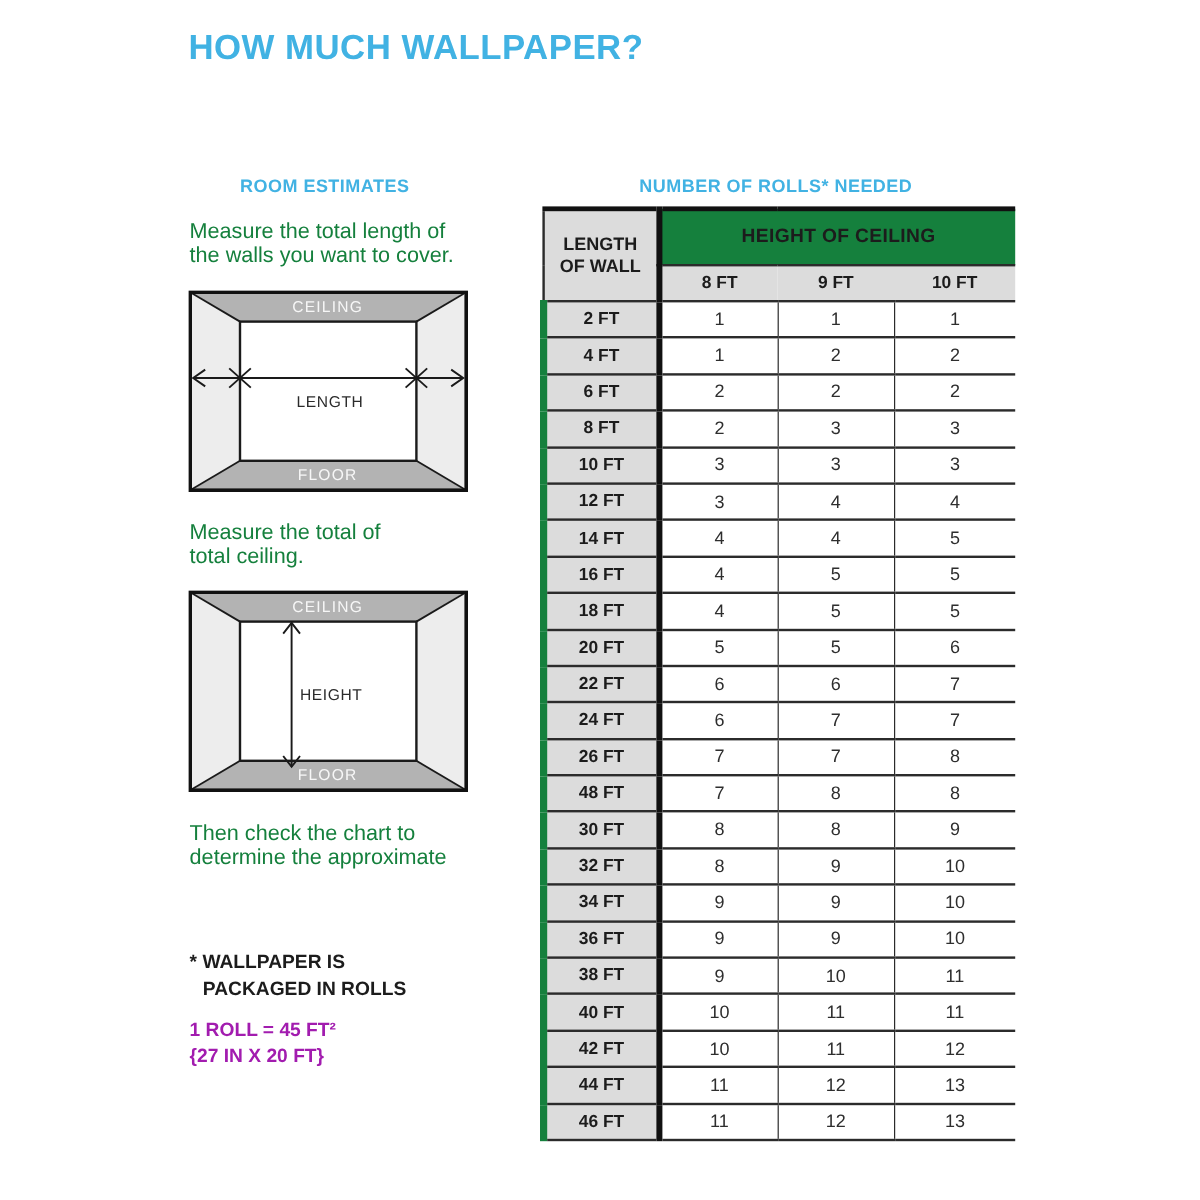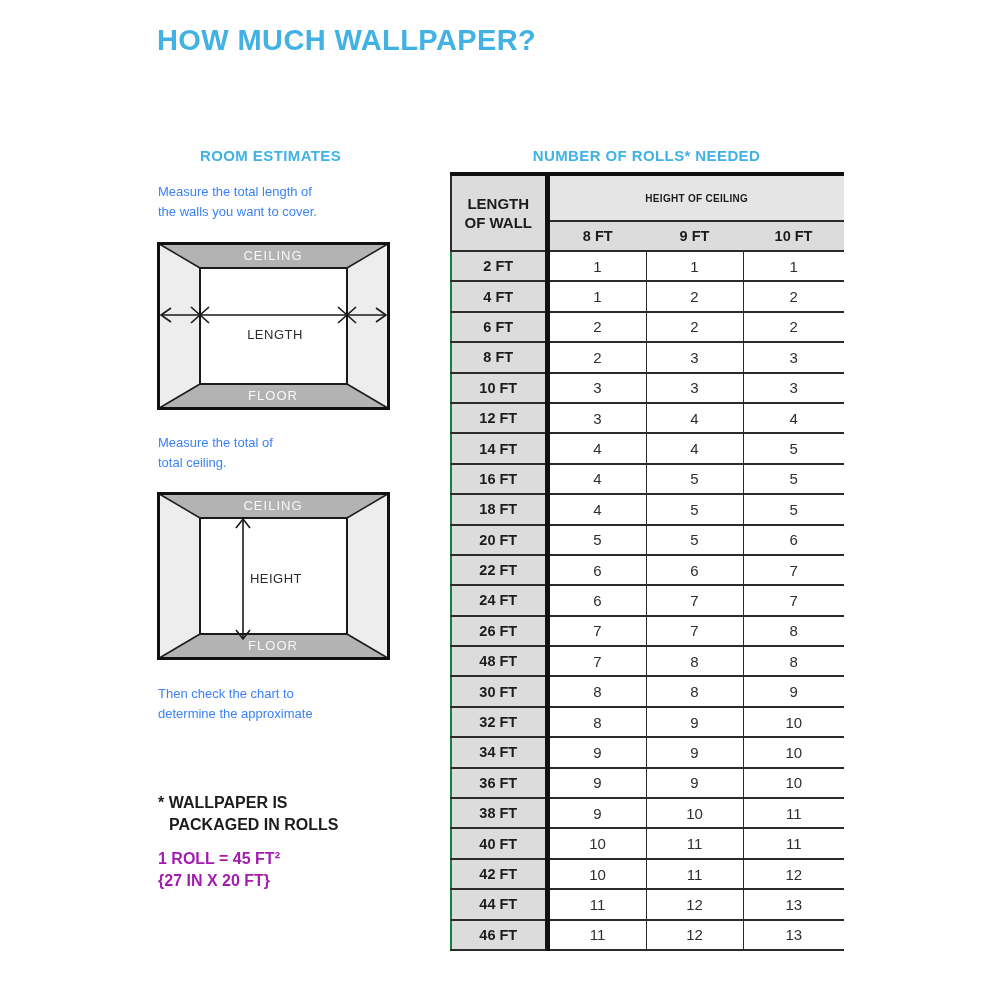--- a/index.html
+++ b/index.html
@@ -14,21 +14,21 @@
     left:157px;top:24px;font-size:29px;font-weight:bold;color:#41b2e3;
     letter-spacing:0.4px;
   }
   
   .section-head{
     font-size:15px;font-weight:bold;color:#41b2e3;letter-spacing:0.4px;
   }
   .room-estimates-head{left:158px;top:147px;margin-left:42px;}
   .rolls-head{left:450px;top:147px;width:393px;text-align:center;}
   
-  .copy{font-size:13px;line-height:20px;color:#3b82f6;}
+  .copy{font-size:18px;line-height:20px;color:#15803d;}
   .step1{left:158px;top:182px;}
   .step2{left:158px;top:433px;}
   .step3{left:158px;top:684px;}
   .footnote{left:158px;top:792px;font-size:16px;font-weight:bold;line-height:22px;color:#1c1c1c;}
   .footnote .indent{padding-left:11px;}
   .rollinfo{left:158px;top:848px;font-size:16px;font-weight:bold;line-height:22px;color:#a21caf;}
   
   .diagram1{left:157px;top:242px;}
   .diagram2{left:157px;top:492px;}
   
@@ -38,29 +38,29 @@
     border-top:4px solid #111111;
   }
   table.rolls th,table.rolls td{
     padding:0;text-align:center;vertical-align:middle;
   }
   th.col1{
     background:#dcdcdc;border-left:2px solid #2b2b2b;border-right:5px solid #111111;
     border-bottom:2px solid #2b2b2b;font-size:15px;font-weight:bold;line-height:19px;color:#1c1c1c;
   }
   th.group{
-    background:#e5e5e5;border-bottom:2px solid #2b2b2b;height:44px;
-    font-size:10px;font-weight:bold;color:#1c1c1c;letter-spacing:0.3px;
+    background:#15803d;border-bottom:2px solid #2b2b2b;height:44px;
+    font-size:16px;font-weight:bold;color:#1c1c1c;letter-spacing:0.3px;
   }
   th.sub{
     background:#dcdcdc;border-bottom:2px solid #2b2b2b;height:28px;
     font-size:14.5px;font-weight:bold;color:#1c1c1c;
   }
   td.rowlabel{
-    background:#dcdcdc;border-left:2px solid #15803d;border-right:5px solid #111111;
+    background:#dcdcdc;border-left:6px solid #15803d;border-right:5px solid #111111;
     border-bottom:2px solid #2b2b2b;font-size:14.5px;font-weight:bold;color:#1c1c1c;
     height:28.4px;
   }
   td.val{
     background:#ffffff;border-bottom:2px solid #2b2b2b;font-size:15px;color:#2e2e2e;
     height:28.4px;
   }
   td.val + td.val{border-left:1.5px solid #2b2b2b;}
   svg text{font-family:"Liberation Sans","DejaVu Sans",sans-serif;}
 </style>

